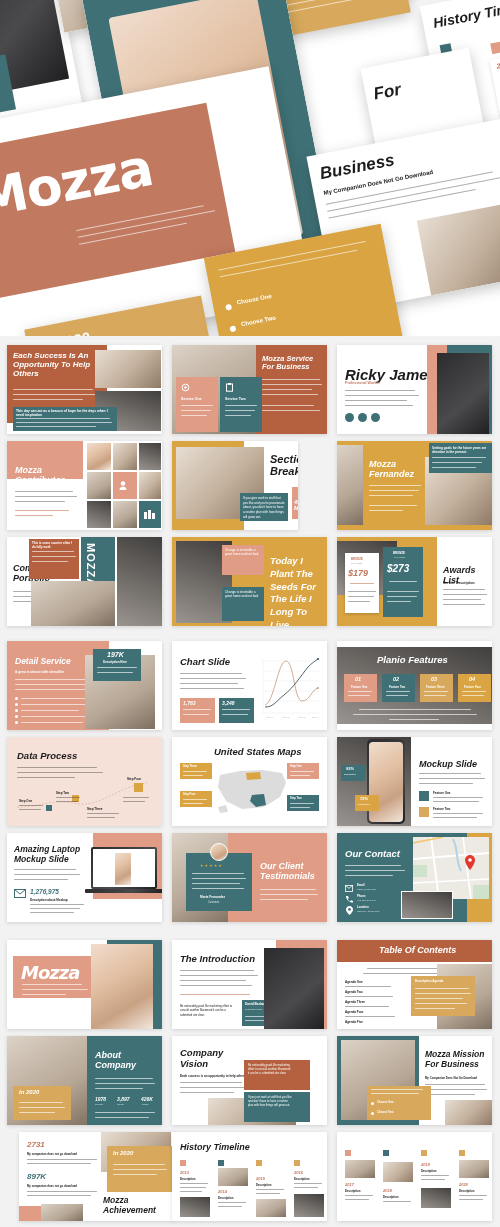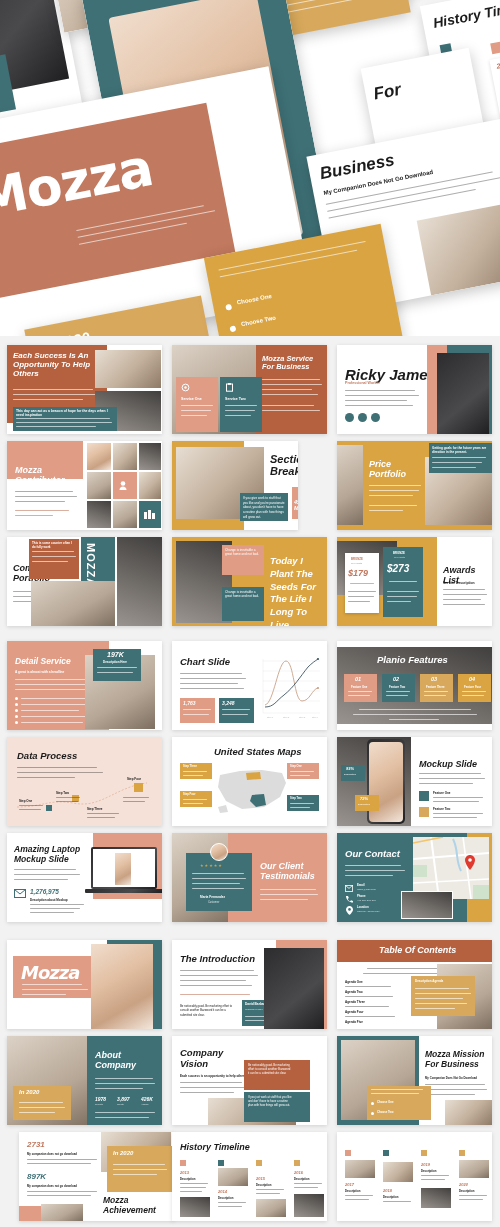--- a/index.html
+++ b/index.html
@@ -272,21 +272,21 @@
         <div class="hdr dark" style="left:98px;top:12px;font-size:11px;width:54px;">Section Break</div>
         <div class="blk teal" style="left:68px;top:52px;width:48px;height:28px;"></div>
         <div style="position:absolute;left:71px;top:55px;font-size:3.1px;color:#fff;width:42px;line-height:1.5;">If you give work to staff that you like and you're passionate about, you don't have to have a routine plan with how things will grow out.</div>
         <div class="blk salmon" style="left:120px;top:46px;width:35px;height:32px;"></div>
         <div style="position:absolute;left:122px;top:58px;font-size:5.6px;color:#fff;font-weight:800;font-style:italic;">45.00 Mins</div>
       </div>
 
       <div class="thumb" style="left:337px;top:105px;width:155px;height:89px;">
         <div class="blk gold" style="left:0;top:0;width:155px;height:89px;"></div>
         <div class="blk ph ph-b" style="left:0;top:4px;width:26px;height:80px;"></div>
-        <div class="hdr light" style="left:32px;top:18px;font-size:9px;width:52px;">Price Portfolio</div>
+        <div class="hdr light" style="left:32px;top:18px;font-size:9px;width:52px;">Mozza Fernandez</div>
         <div class="txtline tl-w" style="left:32px;top:44px;width:52px;"></div>
         <div class="txtline tl-w" style="left:32px;top:49px;width:50px;"></div>
         <div class="txtline tl-w" style="left:32px;top:54px;width:44px;"></div>
         <div class="txtline tl-w" style="left:32px;top:64px;width:48px;"></div>
         <div class="txtline tl-w" style="left:32px;top:69px;width:34px;"></div>
         <div class="blk ph ph-d" style="left:88px;top:16px;width:67px;height:68px;"></div>
         <div class="blk teal" style="left:92px;top:2px;width:63px;height:30px;"></div>
         <div style="position:absolute;left:95px;top:5px;font-size:3.1px;color:#fff;font-weight:800;width:56px;">Getting goals for the future years are direction in the present.</div>
         <div class="txtline tl-w" style="left:95px;top:16px;width:54px;"></div>
         <div class="txtline tl-w" style="left:95px;top:21px;width:50px;"></div>

